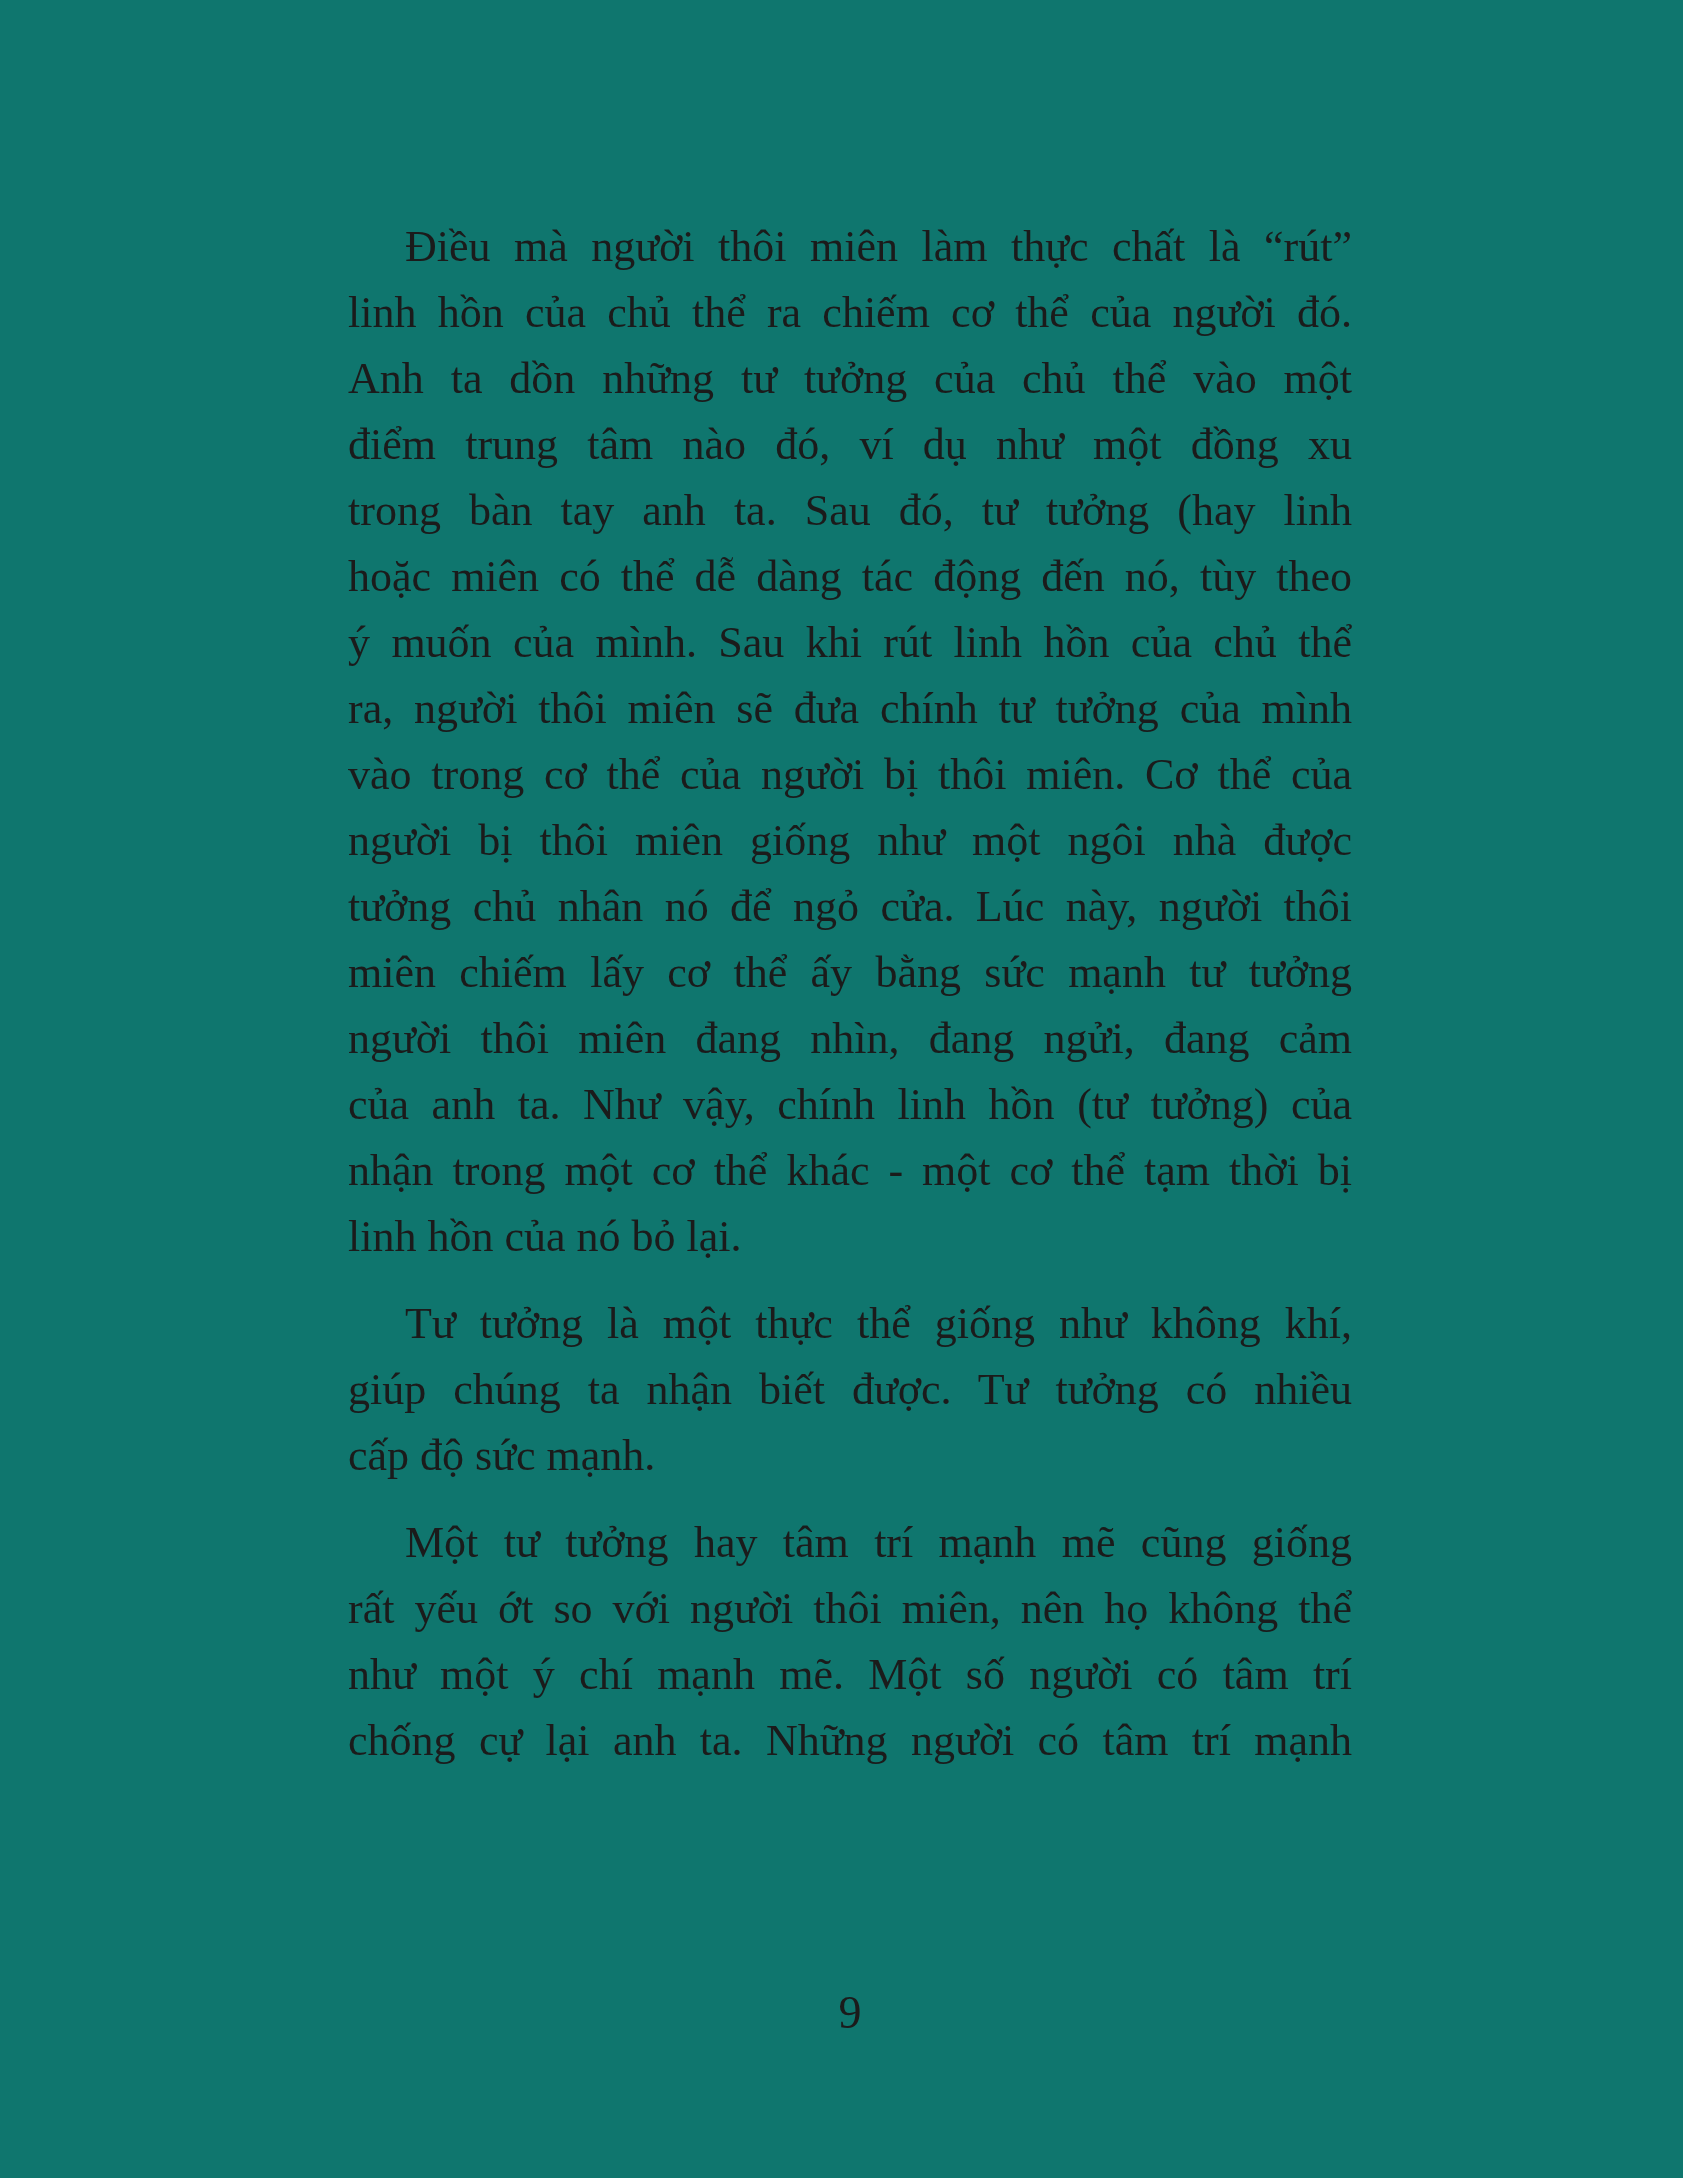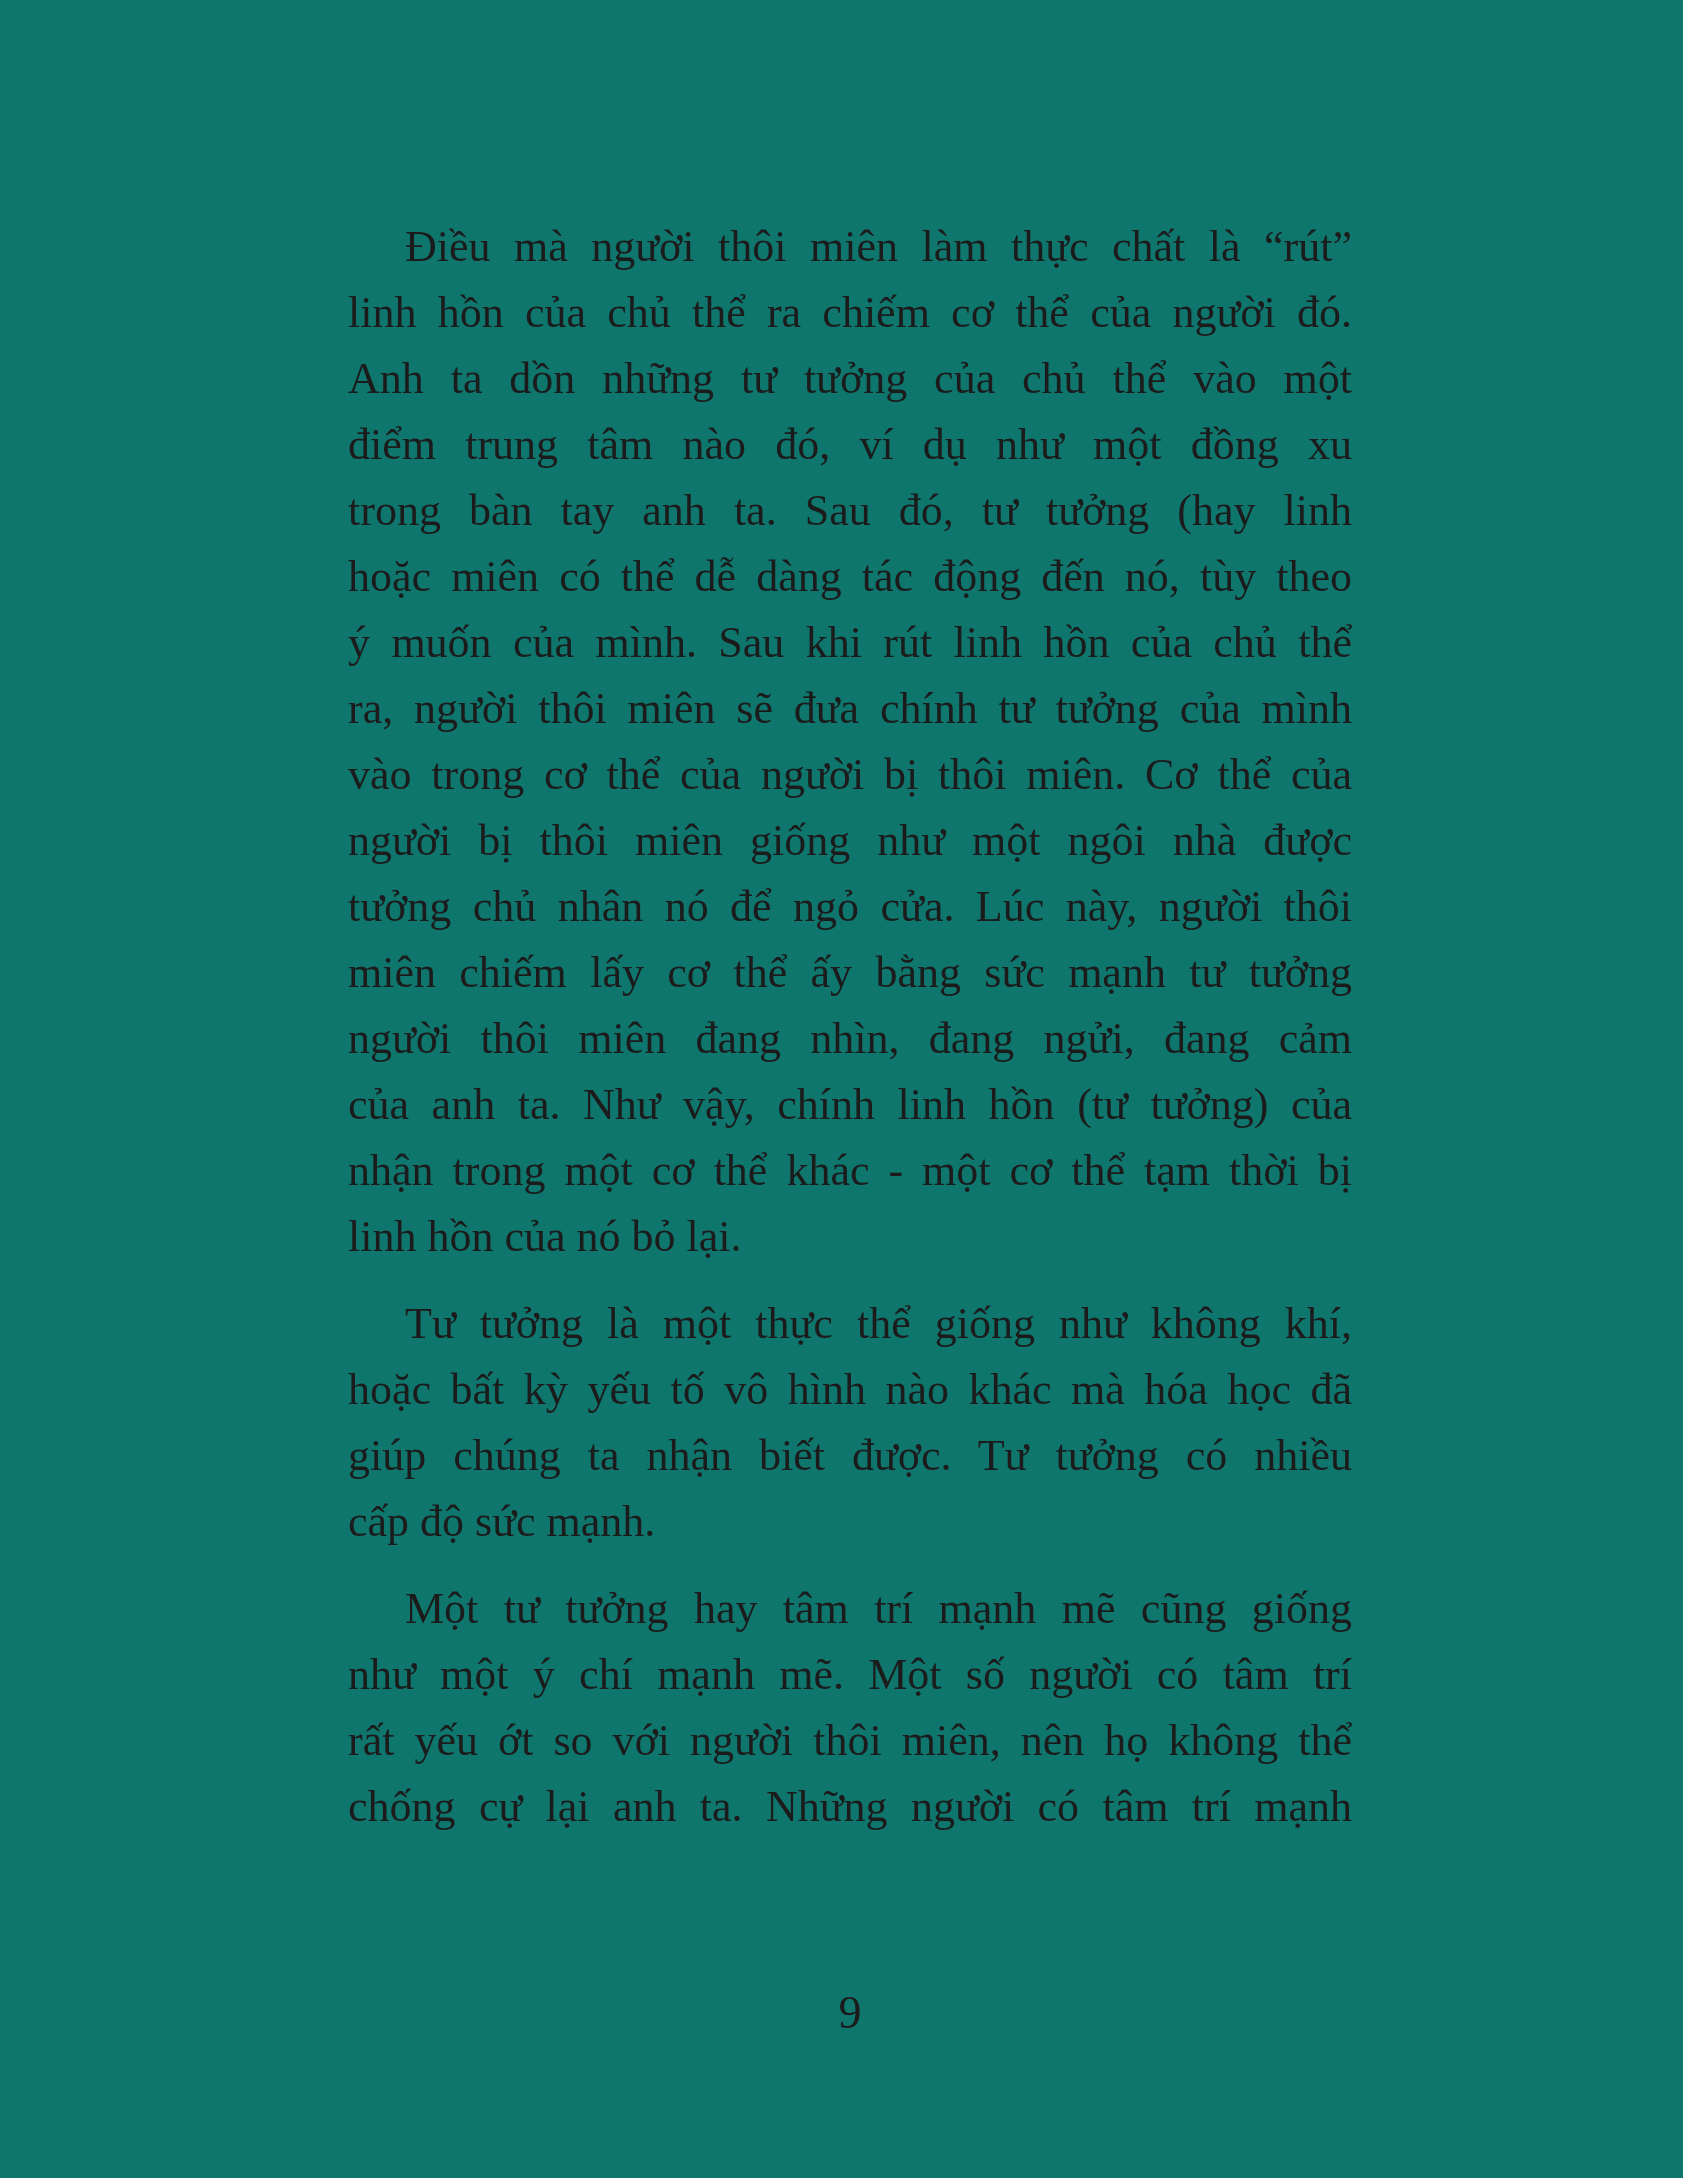--- a/index.html
+++ b/index.html
@@ -68,29 +68,28 @@
       <div class="line">tưởng chủ nhân nó để ngỏ cửa. Lúc này, người thôi</div>
       <div class="line">miên chiếm lấy cơ thể ấy bằng sức mạnh tư tưởng</div>
       <div class="line">người thôi miên đang nhìn, đang ngửi, đang cảm</div>
       <div class="line">của anh ta. Như vậy, chính linh hồn (tư tưởng) của</div>
       <div class="line">nhận trong một cơ thể khác - một cơ thể tạm thời bị</div>
       <div class="line last">linh hồn của nó bỏ lại.</div>
     </div>
 
     <div class="paragraph">
       <div class="line first">Tư tưởng là một thực thể giống như không khí,</div>
-      <div class="line">hoặc bất kỳ yếu tố vô hình nào khác mà hóa học đã</div>
       <div class="line">giúp chúng ta nhận biết được. Tư tưởng có nhiều</div>
       <div class="line last">cấp độ sức mạnh.</div>
     </div>
 
     <div class="paragraph">
       <div class="line first">Một tư tưởng hay tâm trí mạnh mẽ cũng giống</div>
+      <div class="line">rất yếu ớt so với người thôi miên, nên họ không thể</div>
       <div class="line">như một ý chí mạnh mẽ. Một số người có tâm trí</div>
-      <div class="line">rất yếu ớt so với người thôi miên, nên họ không thể</div>
       <div class="line">chống cự lại anh ta. Những người có tâm trí mạnh</div>
     </div>
 
   </div>
 
   <div class="page-number">9</div>
 </div>
 
 
 </body></html>

